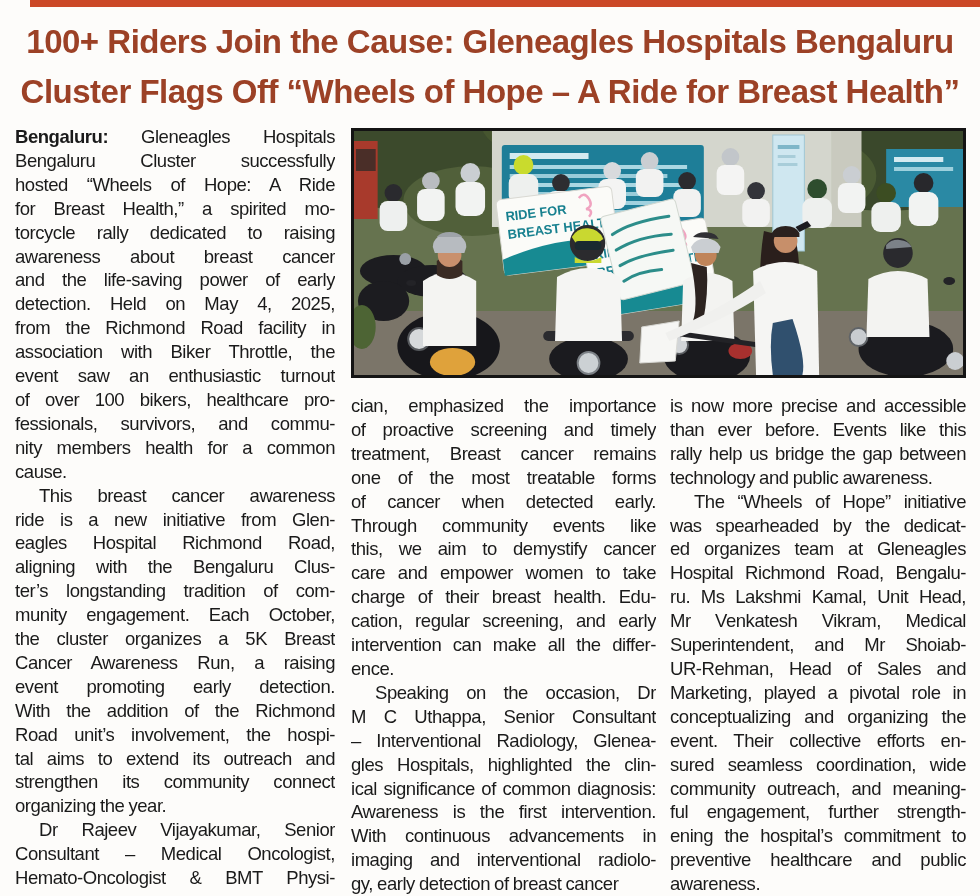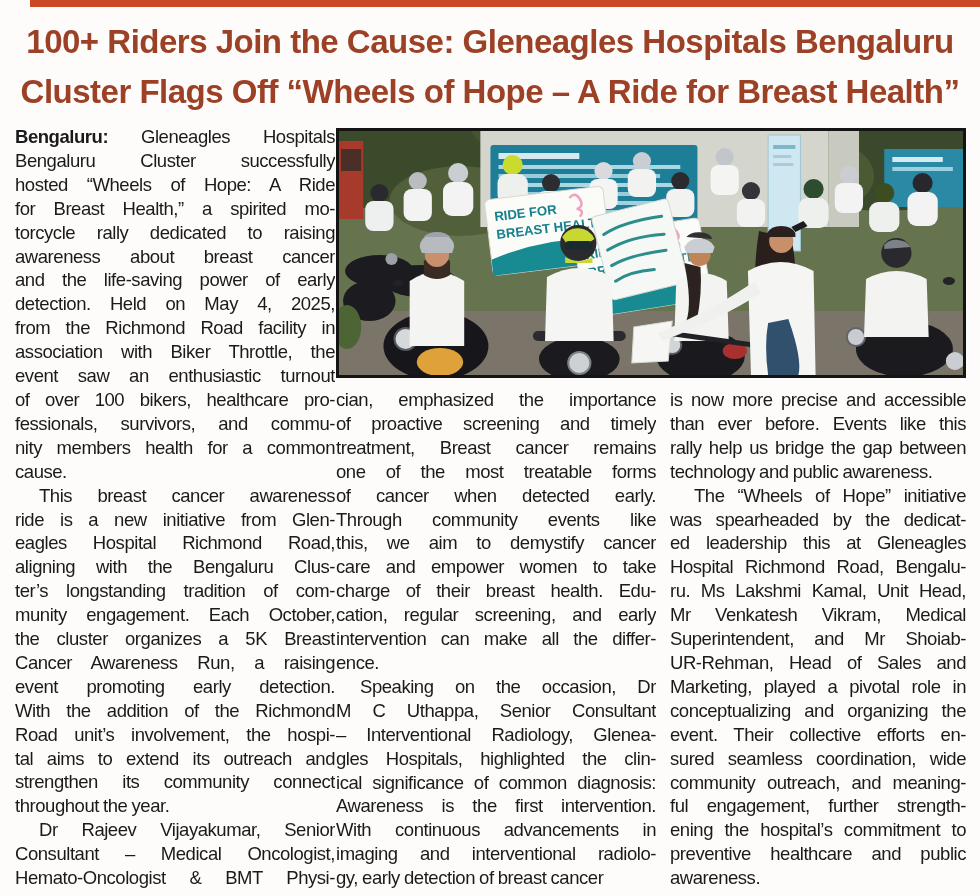--- a/index.html
+++ b/index.html
@@ -19,21 +19,21 @@
     text-align:center;
     font-weight:bold;
     color:#9c4126;
     font-size:33px;
     letter-spacing:-0.5px;
   }
   .hl{display:flex;justify-content:center;height:50px;align-items:center;}
   .fit{display:inline-block;white-space:nowrap;}
   .body-grid{
     display:flex;
-    gap:1px;
+    gap:16px;
     padding:0 14px 0 15px;
     align-items:flex-start;
   }
   .col{
     color:#1a1a1a;
     overflow:hidden;
   }
   .col-left{width:320px;flex:none;}
   .right-sec{flex:1;min-width:0;}
   .photo-frame{
@@ -41,21 +41,21 @@
     border:3px solid #141414;
     height:244px;
     background:#6b7a5e;
     overflow:hidden;
   }
   .photo-frame svg{display:block;width:100%;height:100%;}
   .two-cols{
     display:grid;
     grid-template-columns:1fr 296px;
     gap:14px;
-    margin-top:10px;
+    margin-top:16px;
   }
   .tl{
     font-size:18.5px;
     line-height:23.9px;
     letter-spacing:-0.45px;
     word-spacing:-0.6px;
     text-align:justify;
     text-align-last:left;
     white-space:nowrap;
     overflow:hidden;
@@ -102,21 +102,21 @@
       <div class="tl j">aligning with the Bengaluru Clus-</div>
       <div class="tl j">ter’s longstanding tradition of com-</div>
       <div class="tl j">munity engagement. Each October,</div>
       <div class="tl j">the cluster organizes a 5K Breast</div>
       <div class="tl j">Cancer Awareness Run, a raising</div>
       <div class="tl j">event promoting early detection.</div>
       <div class="tl j">With the addition of the Richmond</div>
       <div class="tl j">Road unit’s involvement, the hospi-</div>
       <div class="tl j">tal aims to extend its outreach and</div>
       <div class="tl j">strengthen its community connect</div>
-      <div class="tl">throughout the year.</div>
+      <div class="tl">organizing the year.</div>
       <div class="tl j ind">Dr Rajeev Vijayakumar, Senior</div>
       <div class="tl j">Consultant – Medical Oncologist,</div>
       <div class="tl j">Hemato-Oncologist &amp; BMT Physi-</div>
     </div>
 
   <div class="right-sec">
 
     <figure class="photo-frame">
       <svg viewBox="0 0 618 244" preserveAspectRatio="none">
 
@@ -336,21 +336,21 @@
           <div class="tl j">imaging and interventional radiolo-</div>
           <div class="tl">gy, early detection of breast cancer</div>
         </div>
       <div class="col">
           <div class="tl j">is now more precise and accessible</div>
           <div class="tl j">than ever before. Events like this</div>
           <div class="tl j">rally help us bridge the gap between</div>
           <div class="tl">technology and public awareness.</div>
           <div class="tl j ind">The “Wheels of Hope” initiative</div>
           <div class="tl j">was spearheaded by the dedicat-</div>
-          <div class="tl j">ed leadership this at Gleneagles</div>
+          <div class="tl j">ed organizes team at Gleneagles</div>
           <div class="tl j">Hospital Richmond Road, Bengalu-</div>
           <div class="tl j">ru. Ms Lakshmi Kamal, Unit Head,</div>
           <div class="tl j">Mr Venkatesh Vikram, Medical</div>
           <div class="tl j">Superintendent, and Mr Shoiab-</div>
           <div class="tl j">UR-Rehman, Head of Sales and</div>
           <div class="tl j">Marketing, played a pivotal role in</div>
           <div class="tl j">conceptualizing and organizing the</div>
           <div class="tl j">event. Their collective efforts en-</div>
           <div class="tl j">sured seamless coordination, wide</div>
           <div class="tl j">community outreach, and meaning-</div>

